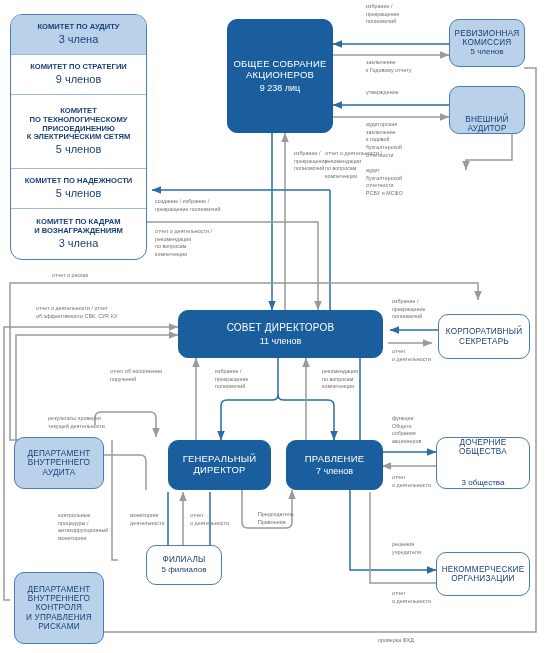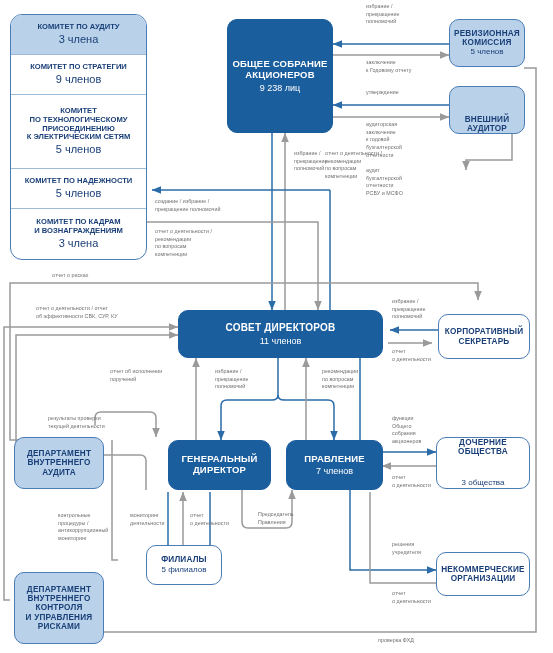--- a/index.html
+++ b/index.html
@@ -4,21 +4,21 @@
 <style>
   html,body{margin:0;padding:0;background:#ffffff;}
   body{width:553px;height:653px;position:relative;overflow:hidden;
        font-family:"Liberation Sans","DejaVu Sans",sans-serif;}
   #canvas{position:absolute;left:0;top:0;width:553px;height:653px;}
   svg.lines{position:absolute;left:0;top:0;width:553px;height:653px;pointer-events:none;}
 
   .node{position:absolute;box-sizing:border-box;display:flex;flex-direction:column;
         align-items:center;justify-content:center;text-align:center;
         border-radius:10px;line-height:1.12;}
-  .node .t{font-weight:bold;letter-spacing:.2px;}
+  .node .t{font-weight:normal;letter-spacing:.2px;}
   .node .s{font-weight:normal;}
 
   
   .dark{background:#1b5e9e;color:#ffffff;border:1px solid #1b5e9e;}
   .dark .t{font-size:9.5px;}
   .dark .s{font-size:9px;margin-top:2px;}
 
   
   .light{background:#b9d2ea;color:#1a3f78;border:1px solid #4a7cb5;}
   .light .t{font-size:8.2px;}

